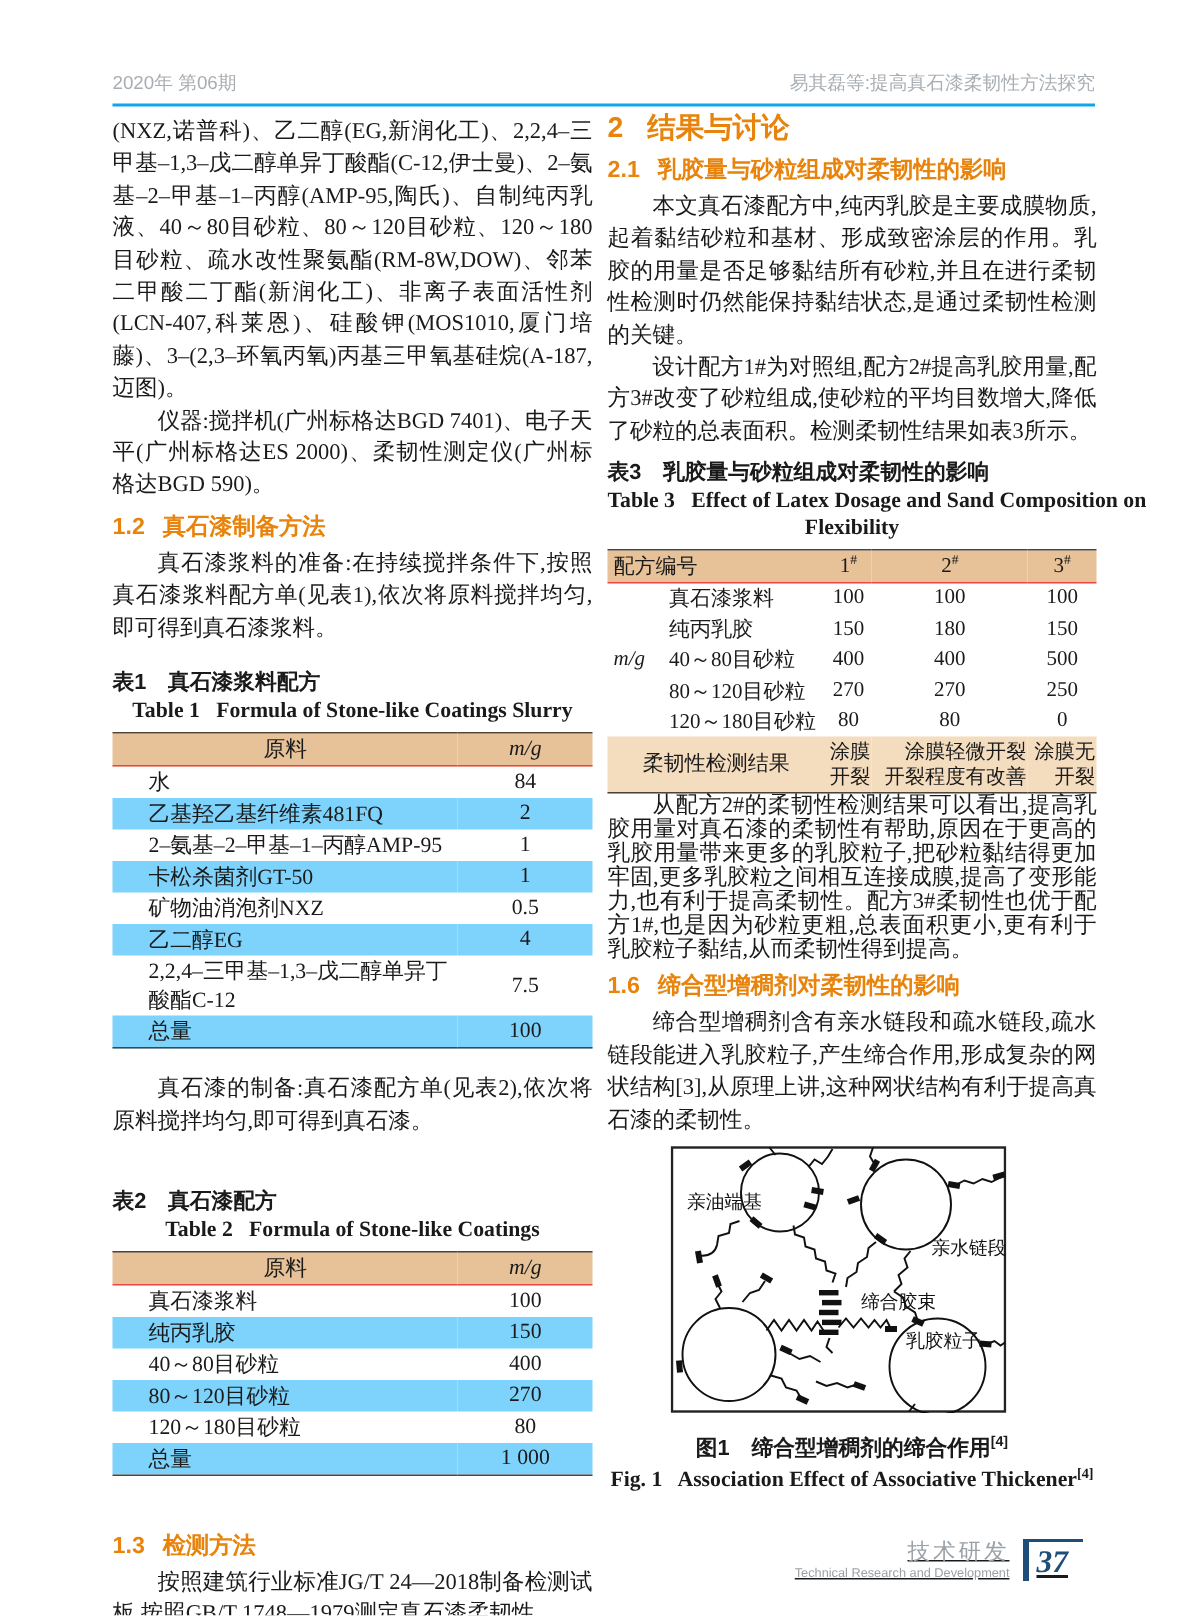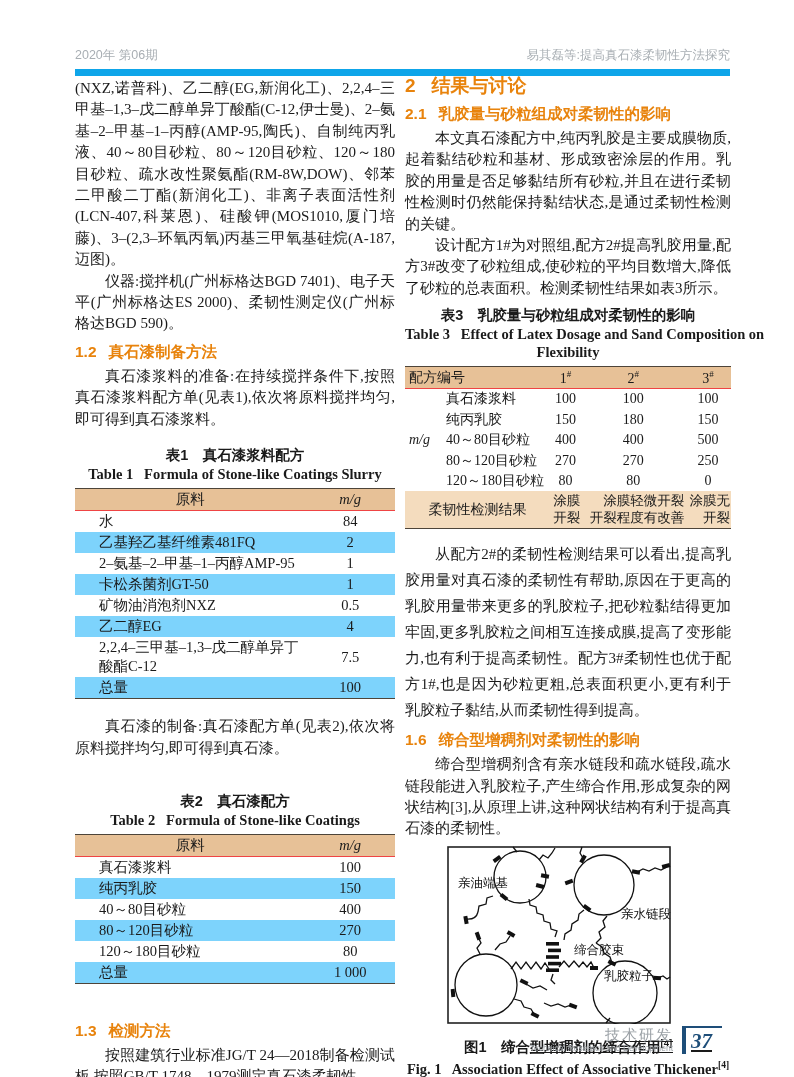--- a/index.html
+++ b/index.html
@@ -5,39 +5,39 @@
   html,body { margin:0; padding:0; background:#ffffff; }
   .page {
     position:relative; width:794px; height:1077px; background:#ffffff;
     font-family:"Liberation Serif", serif; color:#1a1a1a; overflow:hidden;
   }
   
   .pg-header {
     position:absolute; left:75px; right:64px; top:42px; height:22px;
     display:flex; justify-content:space-between; align-items:flex-end;
     font-family:"Liberation Sans", sans-serif; font-size:12.5px; color:#a8aeb3;
-    border-bottom:7px solid #0ea5e9; padding-bottom:5px;
+    border-bottom:2px solid #0ea5e9; padding-bottom:5px;
   }
   
   .col { position:absolute; top:78px; }
   .col.left  { left:75px;  width:320px; }
   .col.right { left:405px; width:326px; top:74px; }
   p.body {
     margin:0; font-size:15px; line-height:21.4px; text-align:justify;
   }
   p.indent { text-indent:2em; }
   .sec {
     display:flex; align-items:baseline; gap:12px; margin:7px 0 4px 0;
     color:#e8830c; font-family:"Liberation Sans", sans-serif;
     font-weight:bold; font-size:15.5px; line-height:20px;
   }
   .sec-main { font-size:19px; margin:2px 0 8px 0; gap:16px; }
   
   .cap-cn {
-    text-align:center; font-family:"Liberation Sans", sans-serif;
+    text-align:left; font-family:"Liberation Sans", sans-serif;
     font-weight:bold; font-size:14.5px; line-height:19px; margin-top:8px;
   }
   .cap-en {
     text-align:center; font-family:"Liberation Serif", serif;
     font-weight:bold; font-size:14.5px; line-height:18px; white-space:pre;
   }
   
   table { width:100%; border-collapse:collapse; margin-top:5px;
           font-size:14.5px; border-bottom:1.5px solid #4d4439; }
   th, td { padding:1px 3px; font-weight:normal; height:18.5px; }
@@ -262,21 +262,21 @@
           <td class="res">涂膜
 开裂</td>
           <td class="res">涂膜轻微开裂
 开裂程度有改善</td>
           <td class="res">涂膜无
 开裂</td>
         </tr>
       </tbody>
     </table>
 
-    <p class="body indent" style="margin-top:12px; line-height:26px">从配方2#的柔韧性检测结果可以看出,提高乳胶用量对真石漆的柔韧性有帮助,原因在于更高的乳胶用量带来更多的乳胶粒子,把砂粒黏结得更加牢固,更多乳胶粒之间相互连接成膜,提高了变形能力,也有利于提高柔韧性。配方3#柔韧性也优于配方1#,也是因为砂粒更粗,总表面积更小,更有利于乳胶粒子黏结,从而柔韧性得到提高。</p>
+    <p class="body indent" style="line-height:16px">从配方2#的柔韧性检测结果可以看出,提高乳胶用量对真石漆的柔韧性有帮助,原因在于更高的乳胶用量带来更多的乳胶粒子,把砂粒黏结得更加牢固,更多乳胶粒之间相互连接成膜,提高了变形能力,也有利于提高柔韧性。配方3#柔韧性也优于配方1#,也是因为砂粒更粗,总表面积更小,更有利于乳胶粒子黏结,从而柔韧性得到提高。</p>
 
     <h3 class="sec">
       <span>1.6</span>
       <span>缔合型增稠剂对柔韧性的影响</span>
     </h3>
     <p class="body indent">缔合型增稠剂含有亲水链段和疏水链段,疏水链段能进入乳胶粒子,产生缔合作用,形成复杂的网状结构[3],从原理上讲,这种网状结构有利于提高真石漆的柔韧性。</p>
 
     <div class="fig-box">
       <svg width="224" height="178" viewBox="0 0 224 178">
         <rect x="1" y="1" width="222" height="176" fill="#ffffff" stroke="#222" stroke-width="1.6"></rect>

